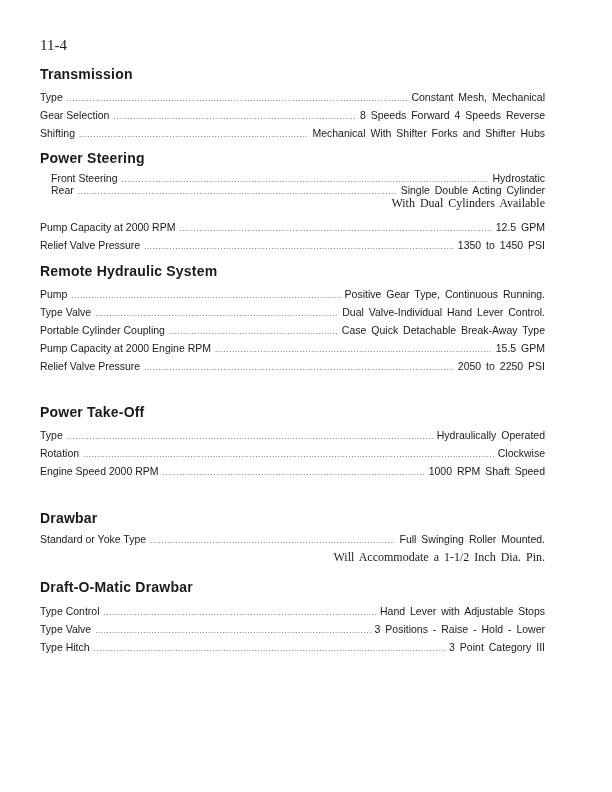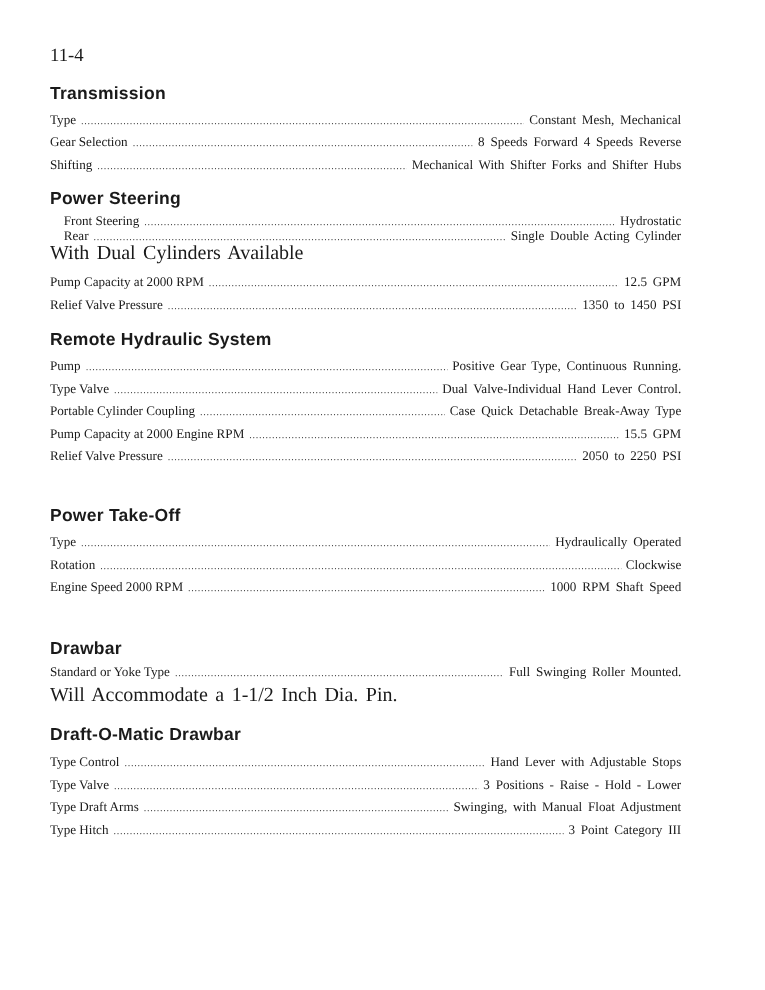--- a/index.html
+++ b/index.html
@@ -1,27 +1,27 @@
 <!DOCTYPE html>
 <html><head>
 <meta charset="utf-8">
 <style>
   html, body { margin: 0; padding: 0; background: #ffffff; }
   body { width: 612px; height: 792px; position: relative; overflow: hidden; color: #1a1a1a; }
   .page-num { position: absolute; left: 40px; top: 37px; font-family: "Liberation Serif", serif; font-size: 15px; }
   .section { position: absolute; left: 40px; width: 505px; }
   .heading { font-family: "Liberation Sans", sans-serif; font-weight: bold; font-size: 14px; margin: 0 0 6px 0; letter-spacing: 0.2px; }
-  .row { display: flex; align-items: baseline; font-family: Liberation Serif, serif; font-size: 10.5px; height: 18px; line-height: 18px; white-space: nowrap; overflow: hidden; }
+  .row { display: flex; align-items: baseline; font-family: Liberation Sans, sans-serif; font-size: 10.5px; height: 18px; line-height: 18px; white-space: nowrap; overflow: hidden; }
   .row.tight { height: 12px; line-height: 12px; }
   .row.indent { padding-left: 11px; }
   .label { flex: 0 0 auto; padding-right: 4px; }
   .dots { flex: 1 1 auto; overflow: hidden; font-size: 8px; letter-spacing: 0.6px; color: #333; }
   .dots::after { content: "................................................................................................................................................................................................................................................................"; }
   .value { flex: 0 0 auto; padding-left: 4px; word-spacing: 2px; }
-  .cont { font-family: "Liberation Serif", serif; font-size: 16px; height: 14px; line-height: 14px; word-spacing: 2px; }
+  .cont { text-align: right; font-family: "Liberation Serif", serif; font-size: 12px; height: 14px; line-height: 14px; word-spacing: 2px; }
   .mid { flex: 0 0 auto; padding: 0 4px; }
   .gap { height: 8px; }
 </style>
 </head>
 <body>
 
 <div class="page-num">11-4</div>
 
 <div class="section" style="top:66px;">
   <div class="heading">Transmission</div>
@@ -132,22 +132,17 @@
     <span class="label">Type Control</span>
       <span class="dots"></span>
       <span class="value">Hand Lever with Adjustable Stops</span>
   </div>
   <div class="row">
     <span class="label">Type Valve</span>
       <span class="dots"></span>
       <span class="value">3 Positions - Raise - Hold - Lower</span>
   </div>
   <div class="row">
-    <span class="label">Type Draft Arms</span>
-      <span class="dots"></span>
-      <span class="value">Swinging, with Manual Float Adjustment</span>
-  </div>
-  <div class="row">
     <span class="label">Type Hitch</span>
       <span class="dots"></span>
       <span class="value">3 Point Category III</span>
   </div>
 </div>
 
 </body></html>

